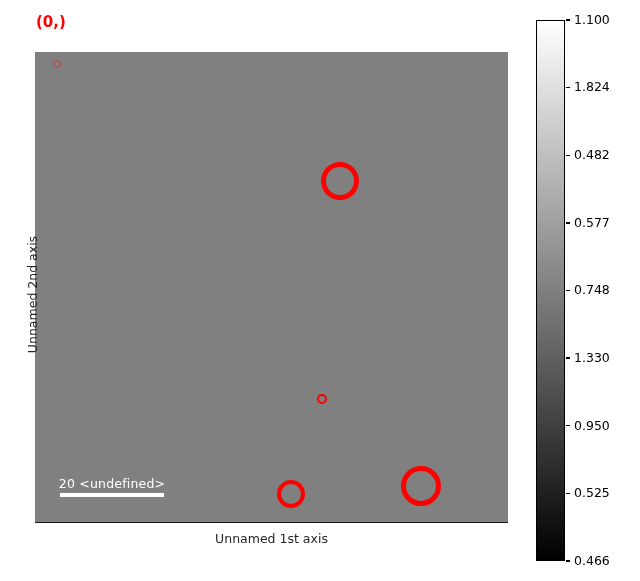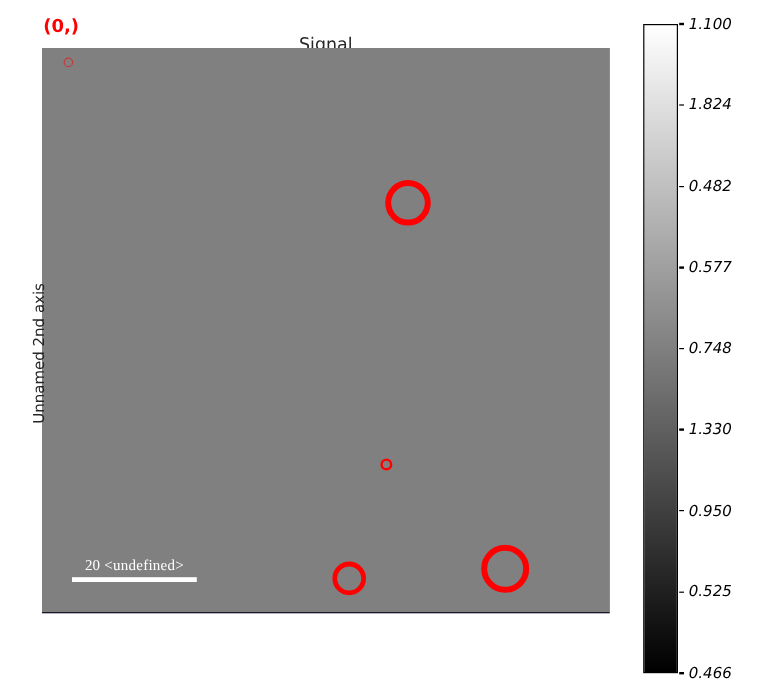--- a/index.html
+++ b/index.html
@@ -46,28 +46,27 @@
     text-align: center;
     font-size: 14.5px;
     color: #262626;
     white-space: nowrap;
   }
 
   
   #image-axes {
     position: absolute;
     left: 35px;
-    top: 40px;
+    top: 52px;
     width: 473px;
     height: 470px;
-    background: #6d28d9;
+    background: #3b82f6;
     border-bottom: 1.6px solid #1a1a1a;
     box-sizing: content-box;
     overflow: hidden;
-    font-family: Liberation Serif, serif;
   }
   #image-canvas {
     position: absolute;
     left: 0; top: 0;
     width: 100%;
     height: 100%;
     background: #808080;
   }
   
   #markers-layer {
@@ -163,49 +162,48 @@
     display: inline-block;
     width: 4px;
     height: 1.3px;
     background: #000000;
     margin-right: 4px;
   }
   .cb-tick-text {
     font-size: 12.5px;
     color: #000000;
     line-height: 1;
-    font-style: italic;
   }
 </style>
 </head>
 <body>
 
 <div id="figure">
 
   <div id="index-label">(0,)</div>
 
-  <div id="plot-title">Signal</div>
 
   <div id="image-axes">
     <div id="image-canvas"></div>
 
     <div id="markers-layer">
         <div class="marker-ring" style="width: 8px; height: 8px; left: 17.9945px; top: 7.985px; border-width: 1px; border-color: rgb(255, 0, 0); opacity: 0.55;"></div>
         <div class="marker-ring" style="width: 38px; height: 38px; left: 285.99px; top: 110.015px; border-width: 5px; border-color: rgb(255, 0, 0); opacity: 1;"></div>
         <div class="marker-ring" style="width: 10px; height: 10px; left: 282.016px; top: 342.001px; border-width: 2px; border-color: rgb(255, 0, 0); opacity: 1;"></div>
         <div class="marker-ring" style="width: 28px; height: 28px; left: 241.988px; top: 427.988px; border-width: 4.5px; border-color: rgb(255, 0, 0); opacity: 1;"></div>
         <div class="marker-ring" style="width: 40px; height: 40px; left: 366.015px; top: 413.998px; border-width: 5.5px; border-color: rgb(255, 0, 0); opacity: 1;"></div>
       </div>
 
     <div id="scalebar">
       <span id="scalebar-label">20 &lt;undefined&gt;</span>
       <div id="scalebar-line"></div>
     </div>
   </div>
 
+  <div id="xlabel">Unnamed 1st axis</div>
   <div id="ylabel">Unnamed 2nd axis</div>
 
   <div id="colorbar-axes"></div>
   <div id="colorbar-ticks">
       <div class="cb-tick" style="top: 0px;">
         <span class="cb-tick-mark"></span>
         <span class="cb-tick-text">1.100</span>
       </div>
       <div class="cb-tick" style="top: 67.625px;">
         <span class="cb-tick-mark"></span>

